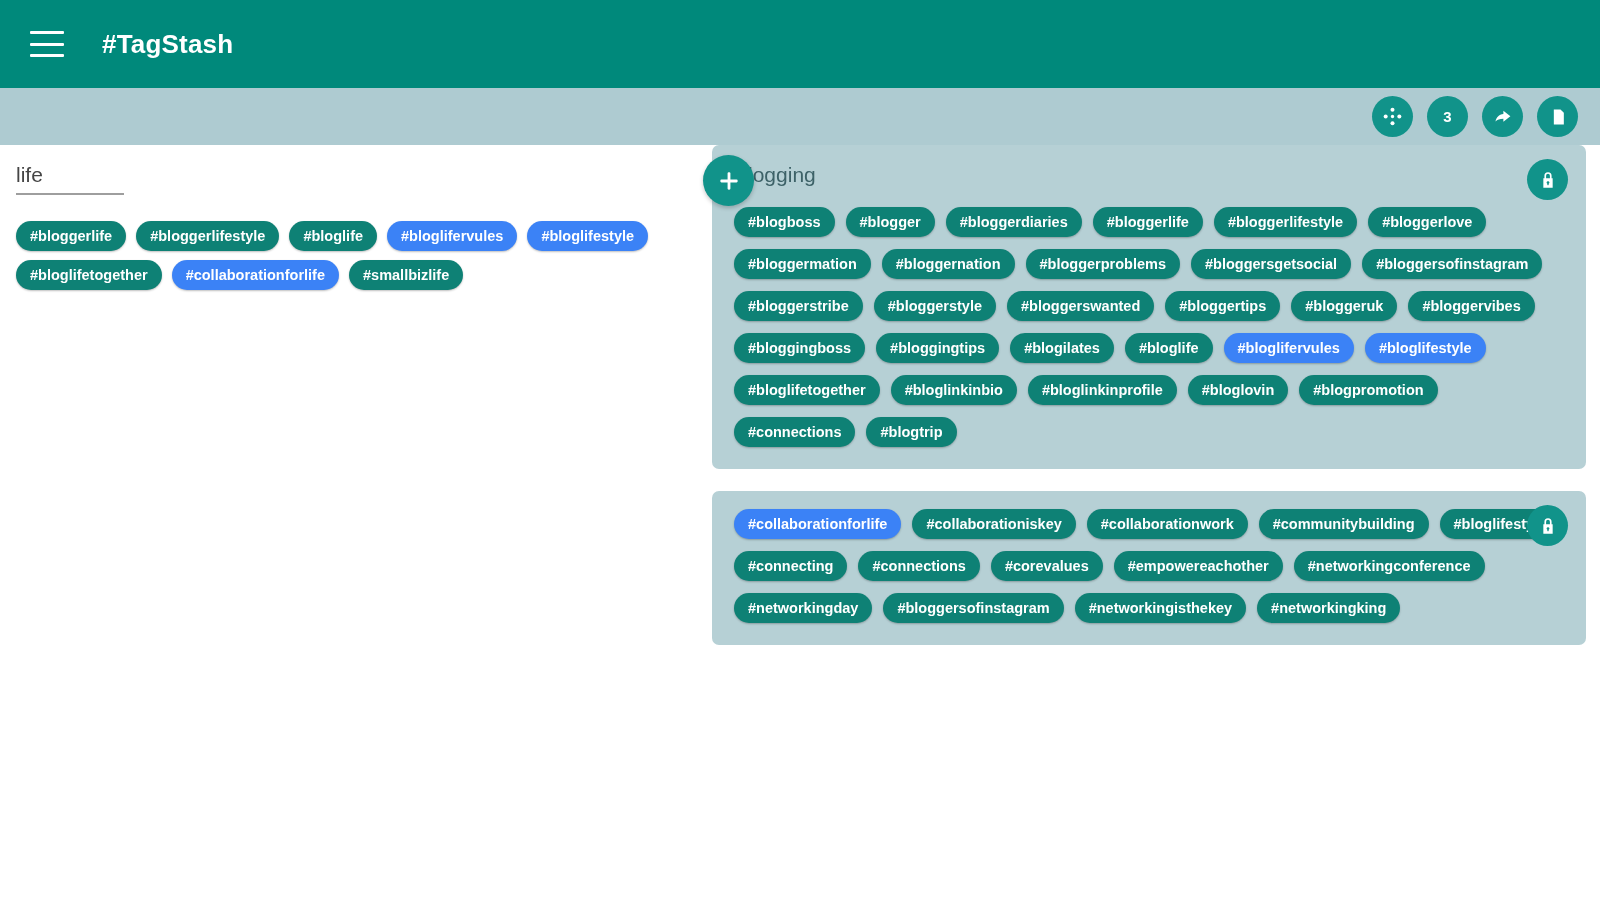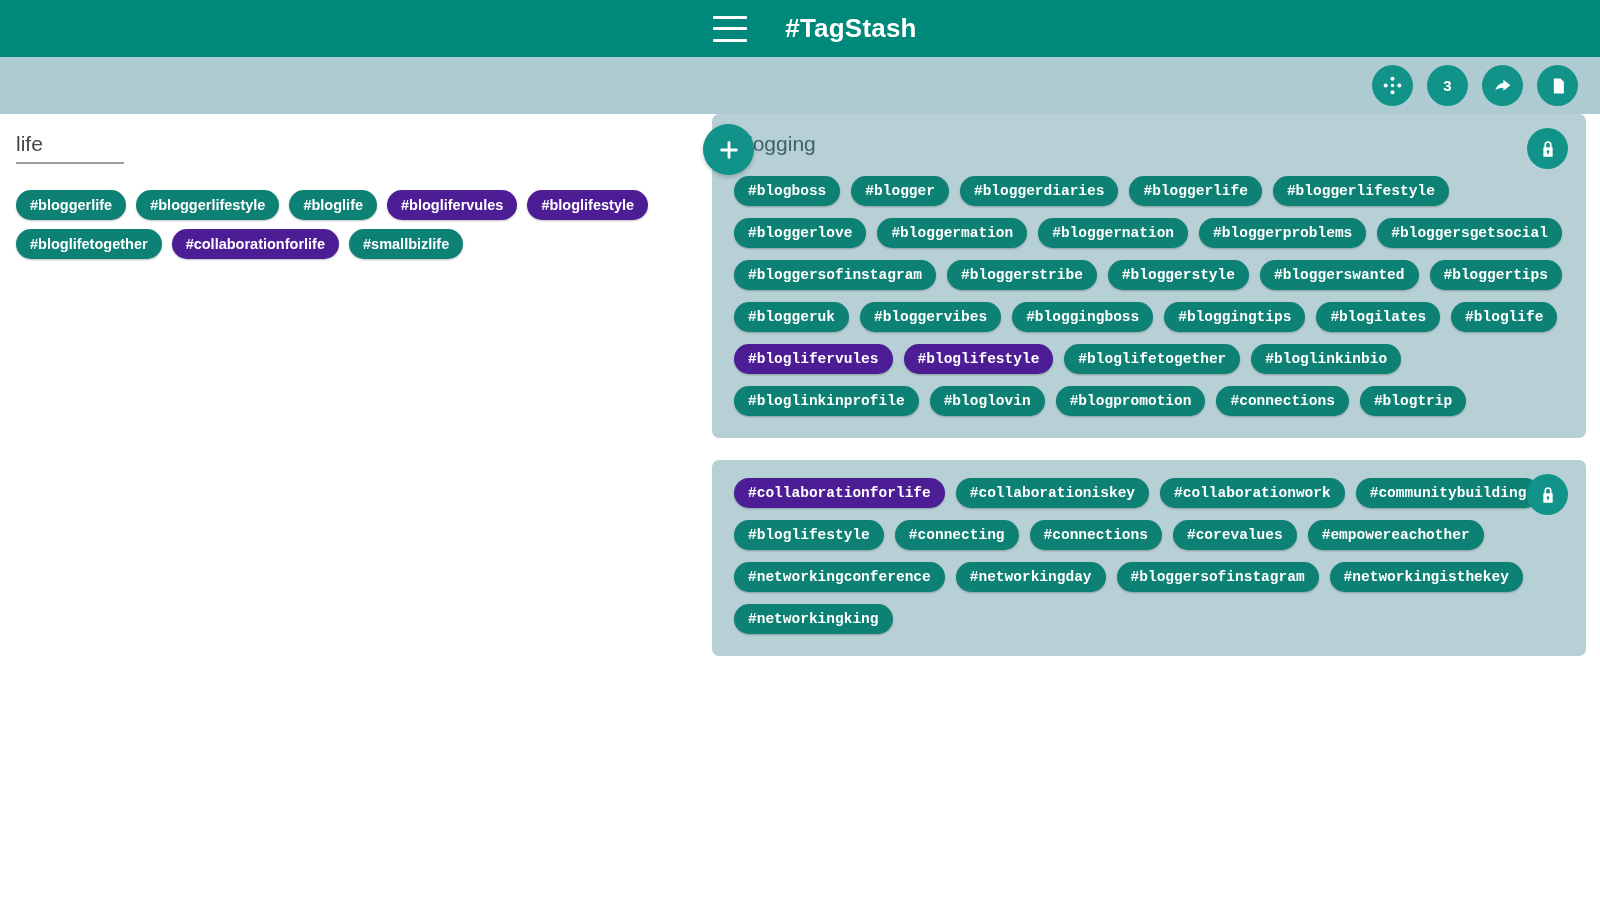--- a/index.html
+++ b/index.html
@@ -6,28 +6,27 @@
   html, body {
     margin: 0; padding: 0;
     width: 1600px; height: 900px;
     background: #ffffff;
     font-family: "Liberation Sans", sans-serif;
     overflow: hidden;
   }
 
   
   .appbar {
-    height: 57px;
+    height: 88px;
     background: #00897b;
     display: flex;
     align-items: center;
     padding: 0 0 0 30px;
     position: relative;
     z-index: 5;
-    justify-content: center;
   }
   .hamburger {
     width: 34px; height: 26px;
     display: flex; flex-direction: column;
     justify-content: space-between;
     cursor: pointer;
     margin-right: 38px;
   }
   .hamburger span {
     display: block; height: 3px; width: 100%;
@@ -117,21 +116,21 @@
     border-radius: 15px;
     background: #0e8175;
     color: #ffffff;
     font-size: 14.5px;
     font-weight: bold;
     white-space: nowrap;
     cursor: pointer;
     box-shadow: 0 1px 2px rgba(0,0,0,.25);
     user-select: none;
   }
-  .chip.selected { background: #4c1d95; }
+  .chip.selected { background: #3b82f6; }
 
   
   .fab {
     position: absolute;
     left: 703px;
     top: 10px;
     width: 51px; height: 51px;
     border-radius: 50%;
     background: #11938a;
     color: #ffffff;
@@ -175,21 +174,20 @@
     display: flex;
     align-items: center;
     justify-content: center;
     color: #ffffff;
     cursor: pointer;
   }
   .group-tags {
     display: flex;
     flex-wrap: wrap;
     gap: 12px 11px;
-    font-family: Liberation Mono, monospace;
   }
 </style>
 </head>
 <body>
 
 <div class="appbar">
   <div class="hamburger">
     <span></span>
     <span></span>
     <span></span>

